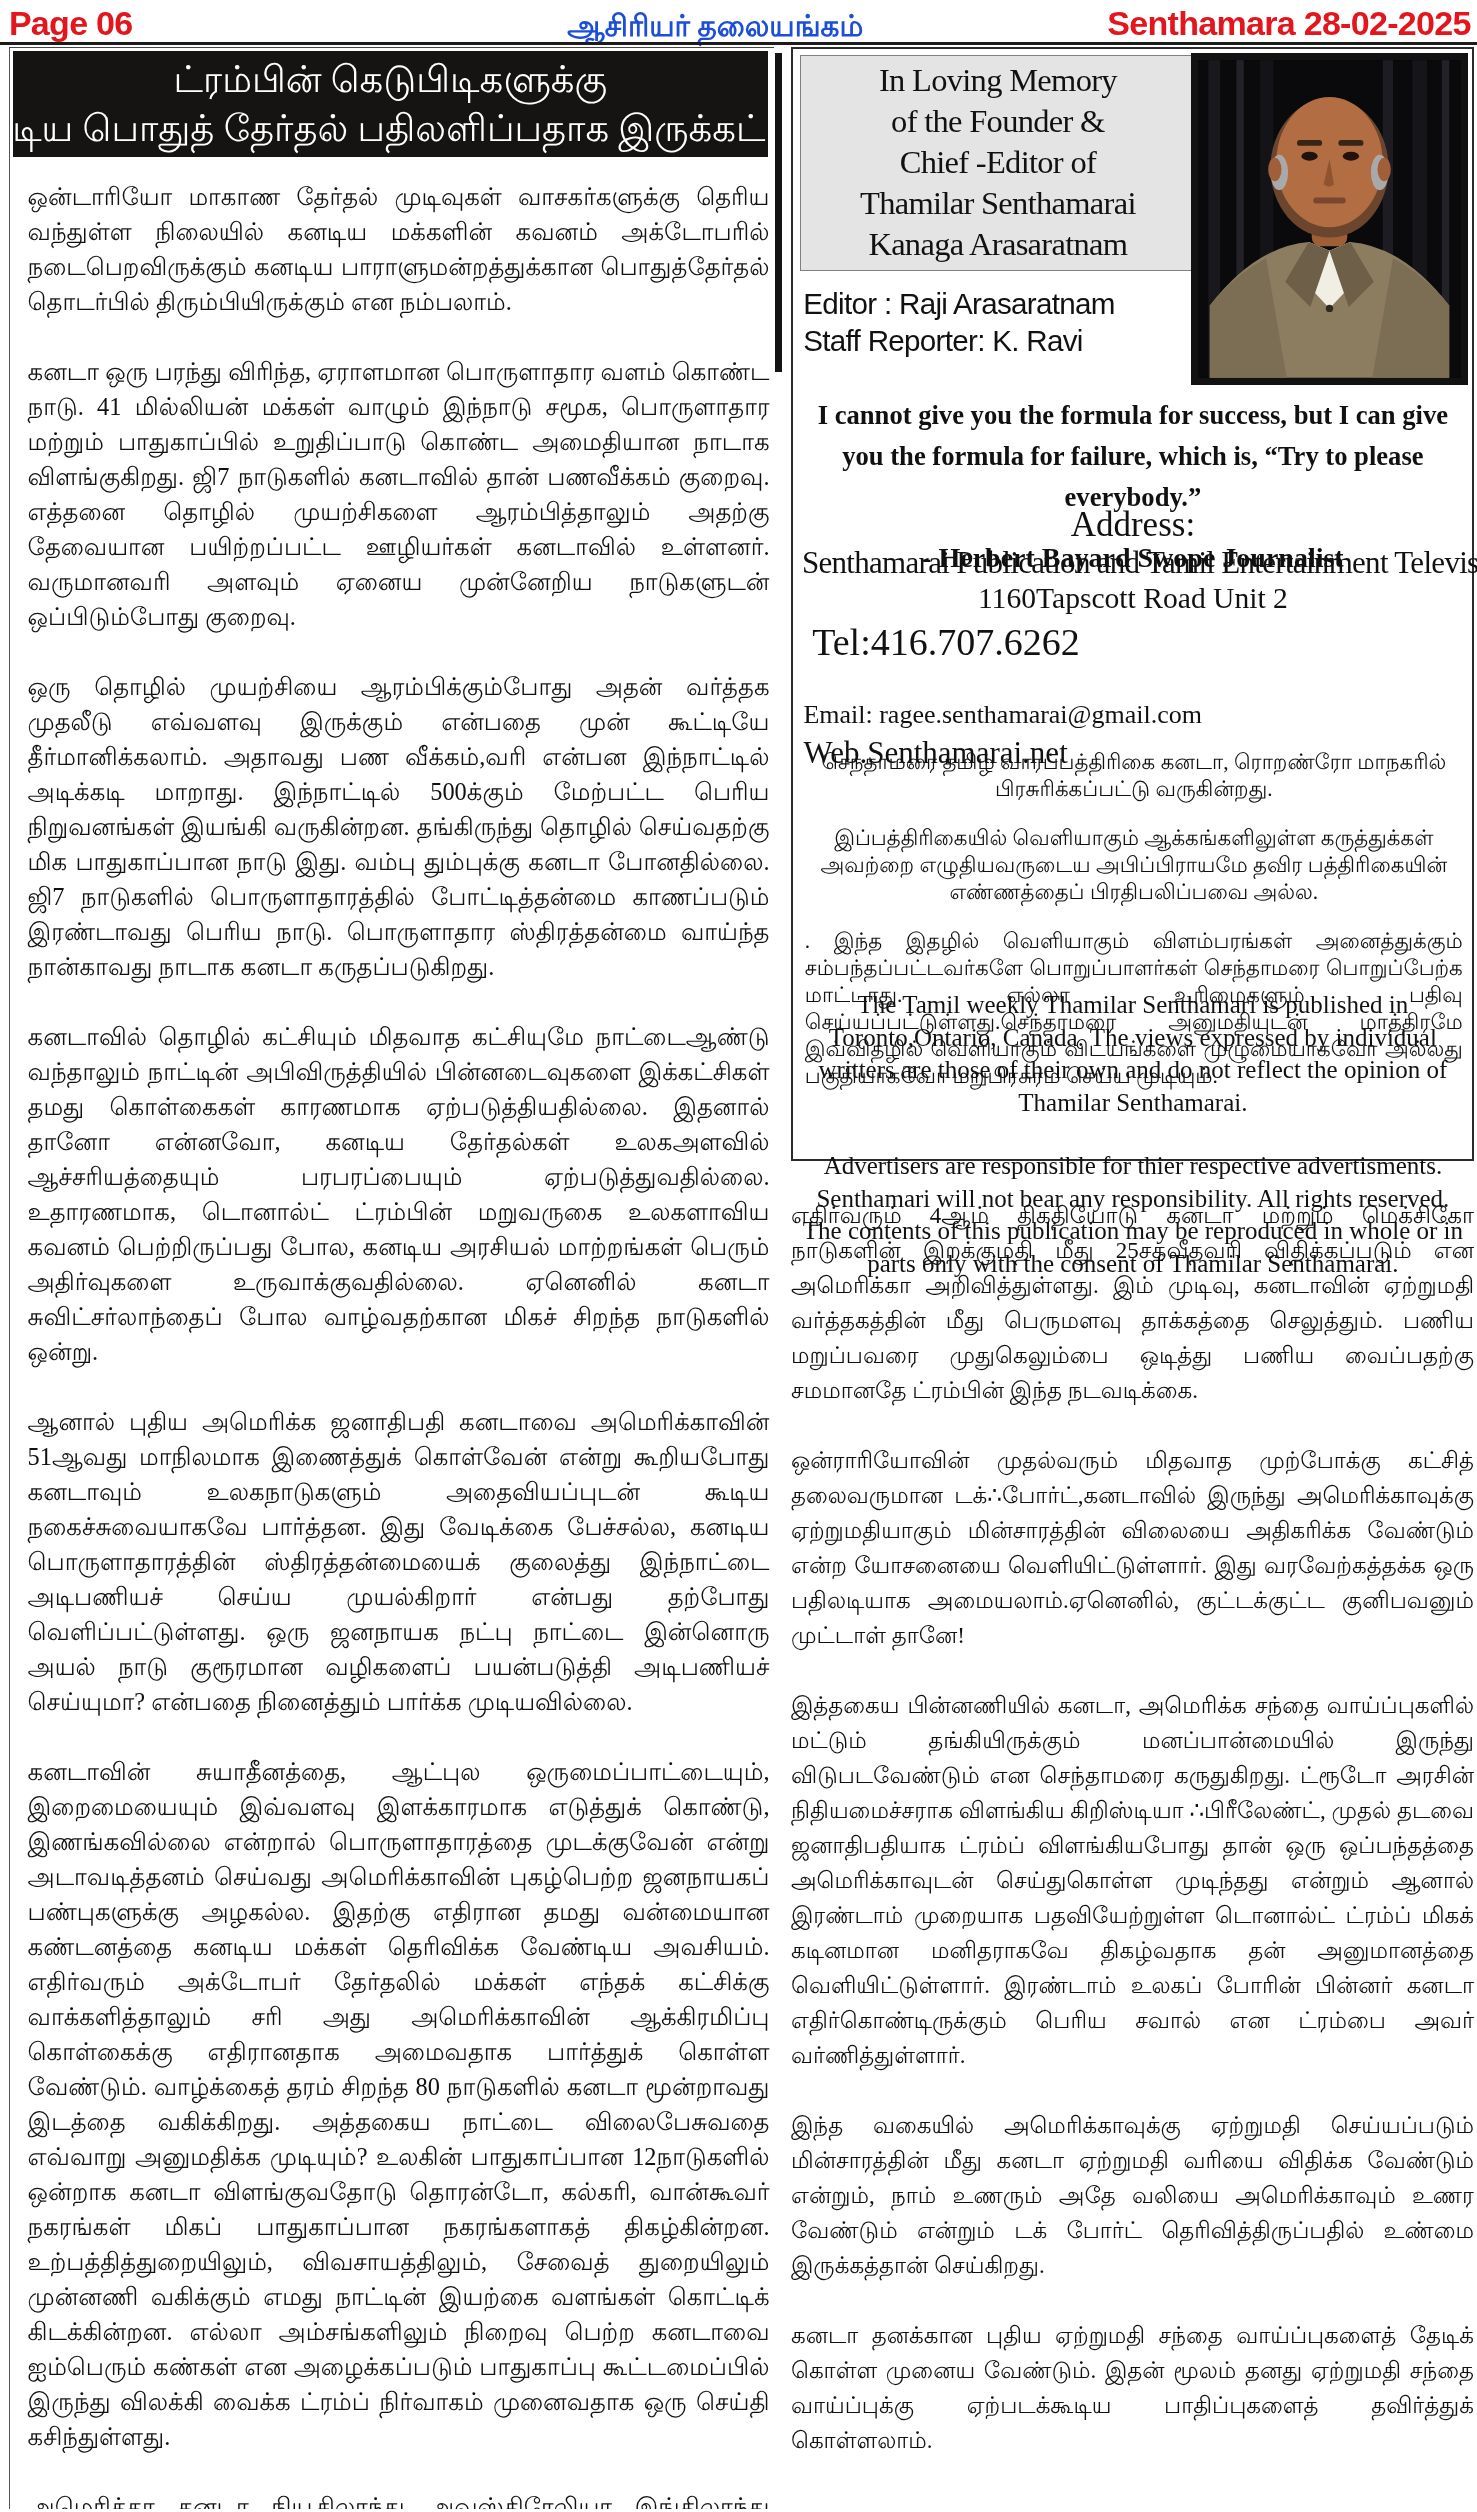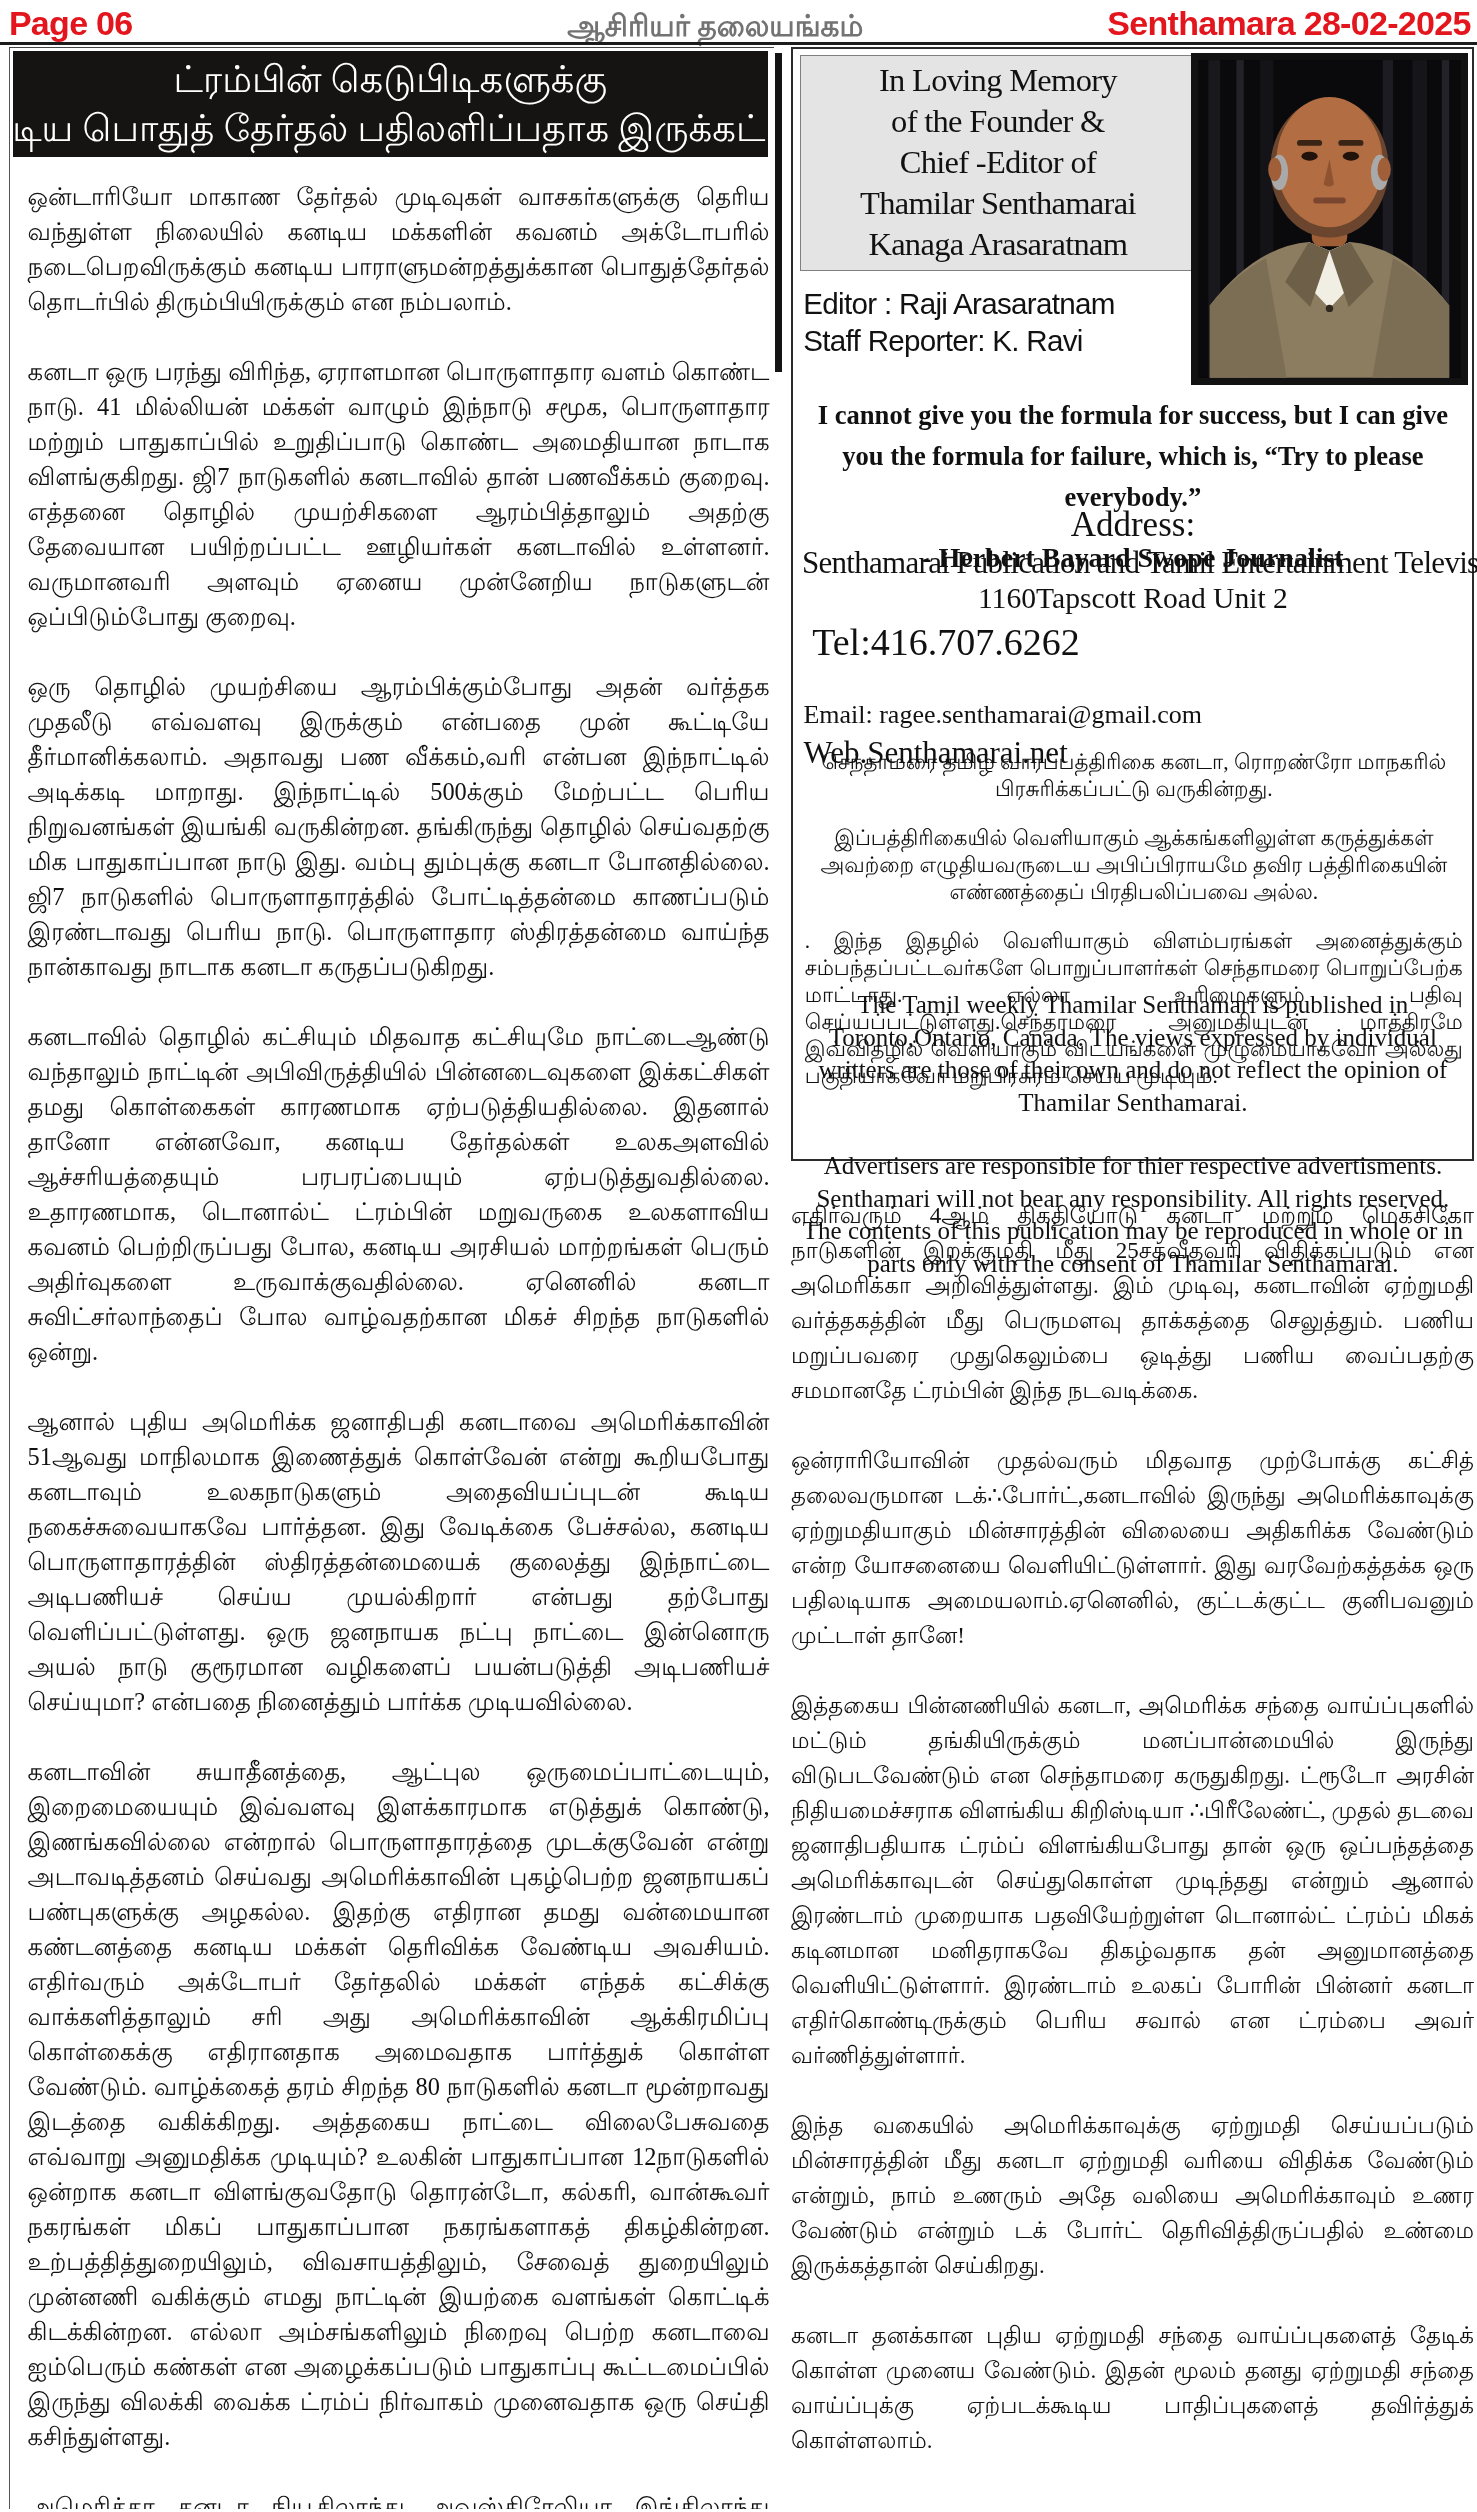--- a/index.html
+++ b/index.html
@@ -62,21 +62,21 @@
   .rightcol-body{position:absolute;left:791px;top:1198px;width:683px;height:1308px;
     text-align:justify;font-size:23px;line-height:35px;overflow:hidden;}
   .rightcol-body p{margin:0 0 35px 0;}
 </style>
 </head>
 <body>
 
 <div id="canvas">
 
   <div class="hdr-left" style="color:#e3151d">Page 06</div>
-  <div class="hdr-center" style="color:#737373">ஆசிரியர்  தலையங்கம்</div>
+  <div class="hdr-center" style="color:#1d4ed8">ஆசிரியர்  தலையங்கம்</div>
   <div class="hdr-right" style="color:#e3151d">Senthamara  28-02-2025</div>
   <div class="hdr-rule"></div>
 
   <div class="leftcol">
     <div class="headline-box">
       <div class="hl">ட்ரம்பின் கெடுபிடிகளுக்கு</div>
       <div class="hl">கனடிய பொதுத் தேர்தல் பதிலளிப்பதாக இருக்கட்டும்</div>
     </div>
     <div class="body-ta">
       <p>ஒன்டாரியோ மாகாண தேர்தல் முடிவுகள் வாசகர்களுக்கு தெரிய வந்துள்ள நிலையில் கனடிய மக்களின் கவனம் அக்டோபரில் நடைபெறவிருக்கும் கனடிய பாராளுமன்றத்துக்கான பொதுத்தேர்தல் தொடர்பில் திரும்பியிருக்கும் என நம்பலாம்.</p>

